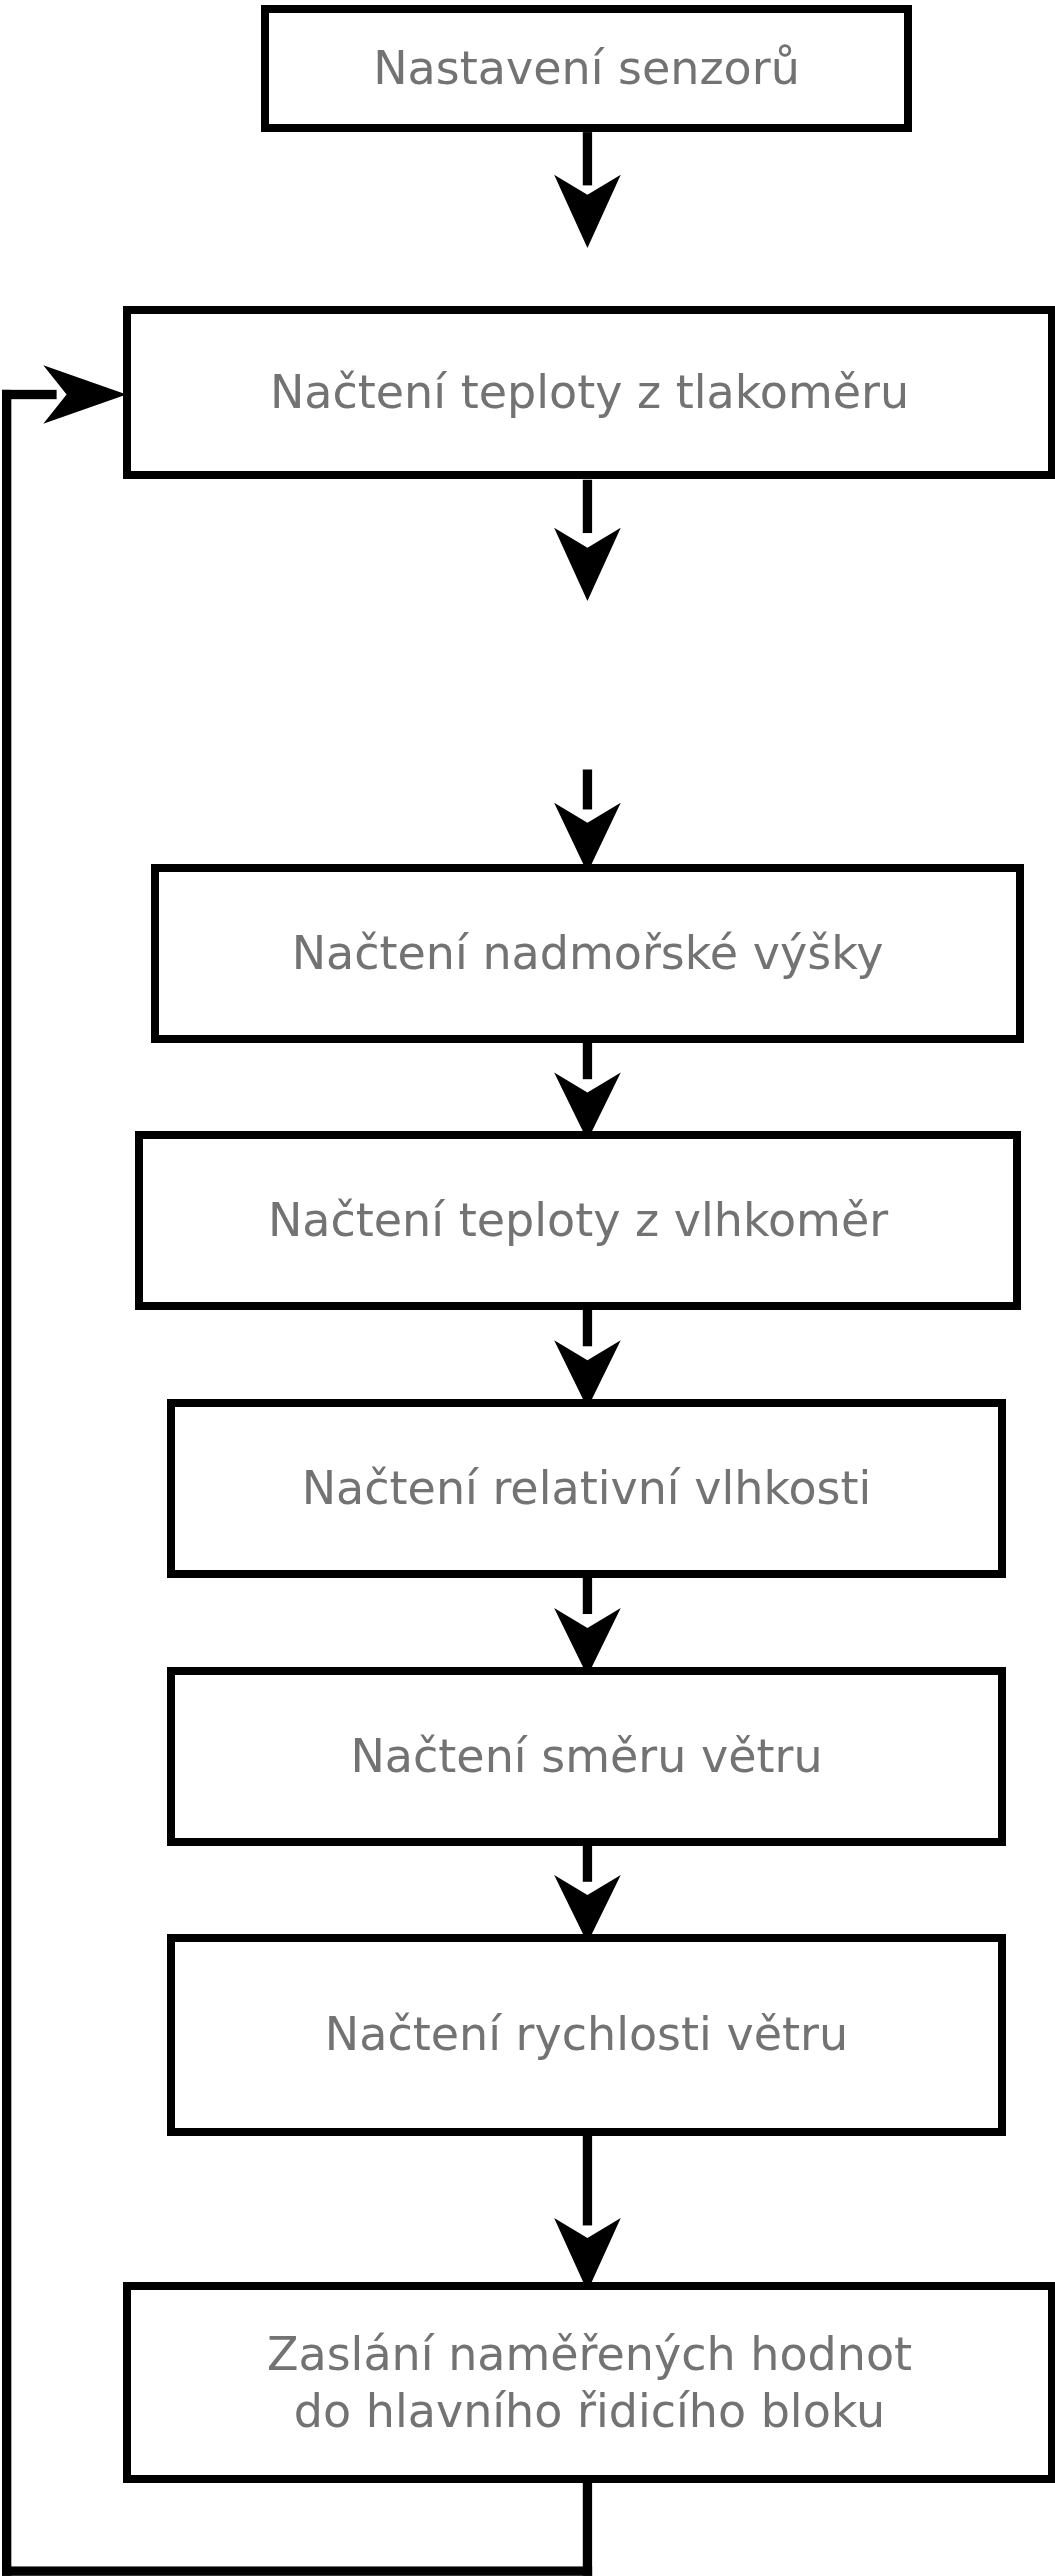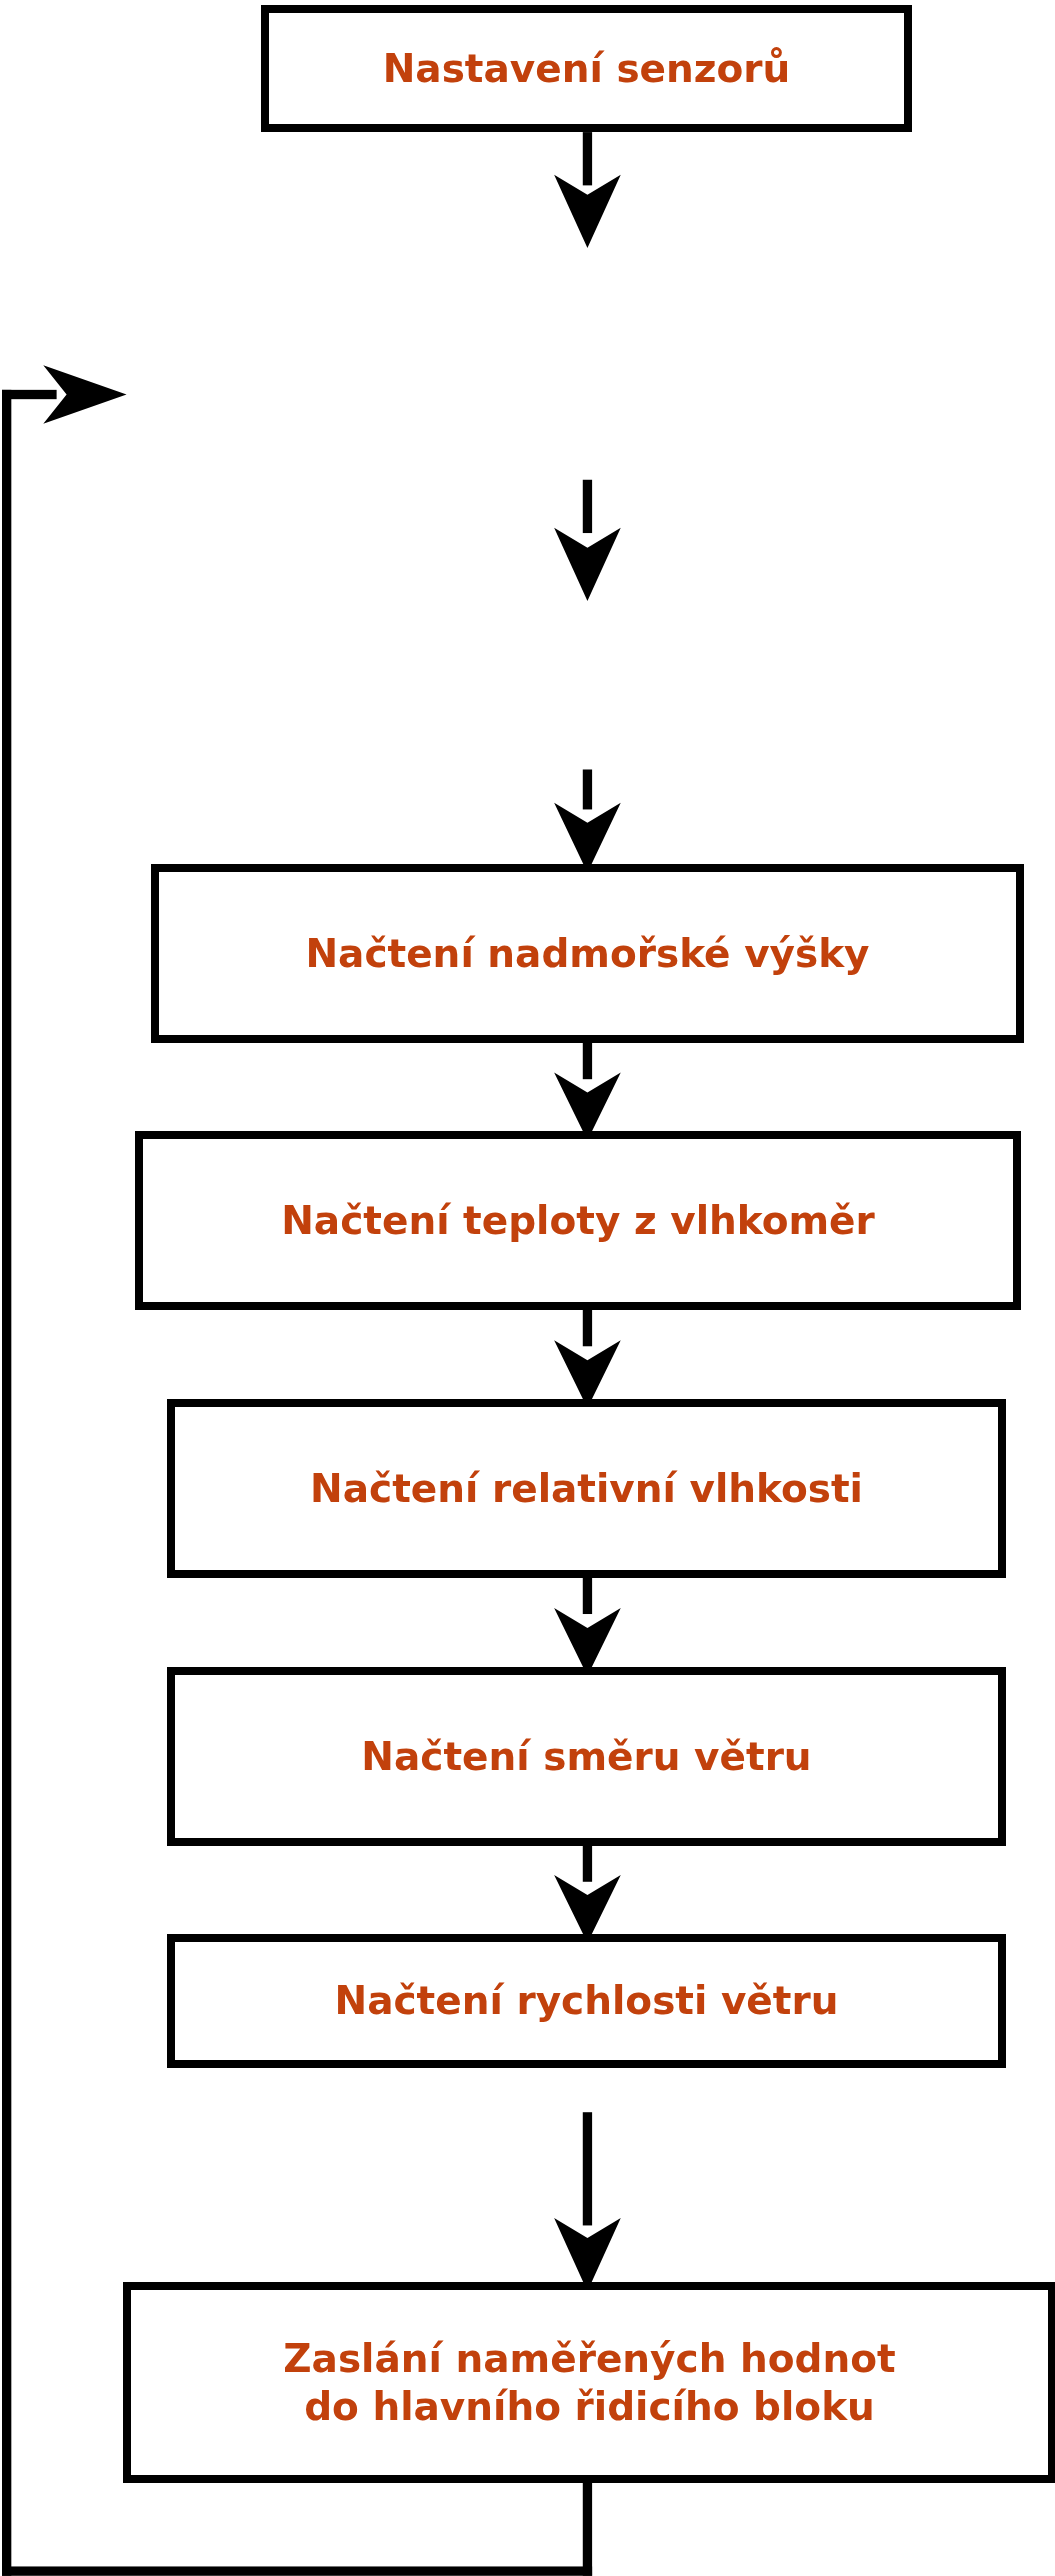--- a/index.html
+++ b/index.html
@@ -28,24 +28,24 @@
     position: absolute;
     box-sizing: border-box;
     border: 8px solid #000000;
     background: #ffffff;
     display: flex;
     align-items: center;
     justify-content: center;
     text-align: center;
   }
   .node-label {
-    color: #c2410c;
-    font-size: 39px;
+    color: #737373;
+    font-size: 46px;
     line-height: 1.12;
-    font-weight: 700;
+    font-weight: 400;
     letter-spacing: 0px;
     white-space: pre-line;
     padding: 0 6.7px;
   }
   .node-label.two-line {
     line-height: 1.22;
   }
 </style>
 </head>
 <body>
@@ -113,39 +113,42 @@
         <path d="M 65 548 L 190 592 L 65 636 L 100 592 Z"></path>
       </g>
 
     </g>
   </svg>
 
   <div class="node-box" style="left:261px; top:5.3px; width:651px; height:127px;">
     <div class="node-label">Nastavení senzorů</div>
   </div>
 
+  <div class="node-box" style="left:123px; top:306px; width:933px; height:173px;">
+    <div class="node-label">Načtení teploty z tlakoměru</div>
+  </div>
 
 
   <div class="node-box" style="left:151px; top:864px; width:873px; height:179px;">
     <div class="node-label">Načtení nadmořské výšky</div>
   </div>
 
   <div class="node-box" style="left:135px; top:1131px; width:886px; height:179px;">
     <div class="node-label">Načtení teploty z vlhkoměr</div>
   </div>
 
   <div class="node-box" style="left:167px; top:1399px; width:839px; height:179px;">
     <div class="node-label">Načtení relativní vlhkosti</div>
   </div>
 
   <div class="node-box" style="left:167px; top:1667px; width:839px; height:179px;align-items:center;">
     <div class="node-label">Načtení směru větru</div>
   </div>
 
-  <div class="node-box" style="left:167px; top:1934px; width:839px; height:134px;">
+  <div class="node-box" style="left:167px; top:1934px; width:839px; height:202px;">
     <div class="node-label">Načtení rychlosti větru</div>
   </div>
 
   <div class="node-box" style="left:123px; top:2282px; width:933px; height:201px;">
     <div class="node-label two-line">Zaslání naměřených hodnot
 do hlavního řidicího bloku</div>
   </div>
 
 </div>
 

